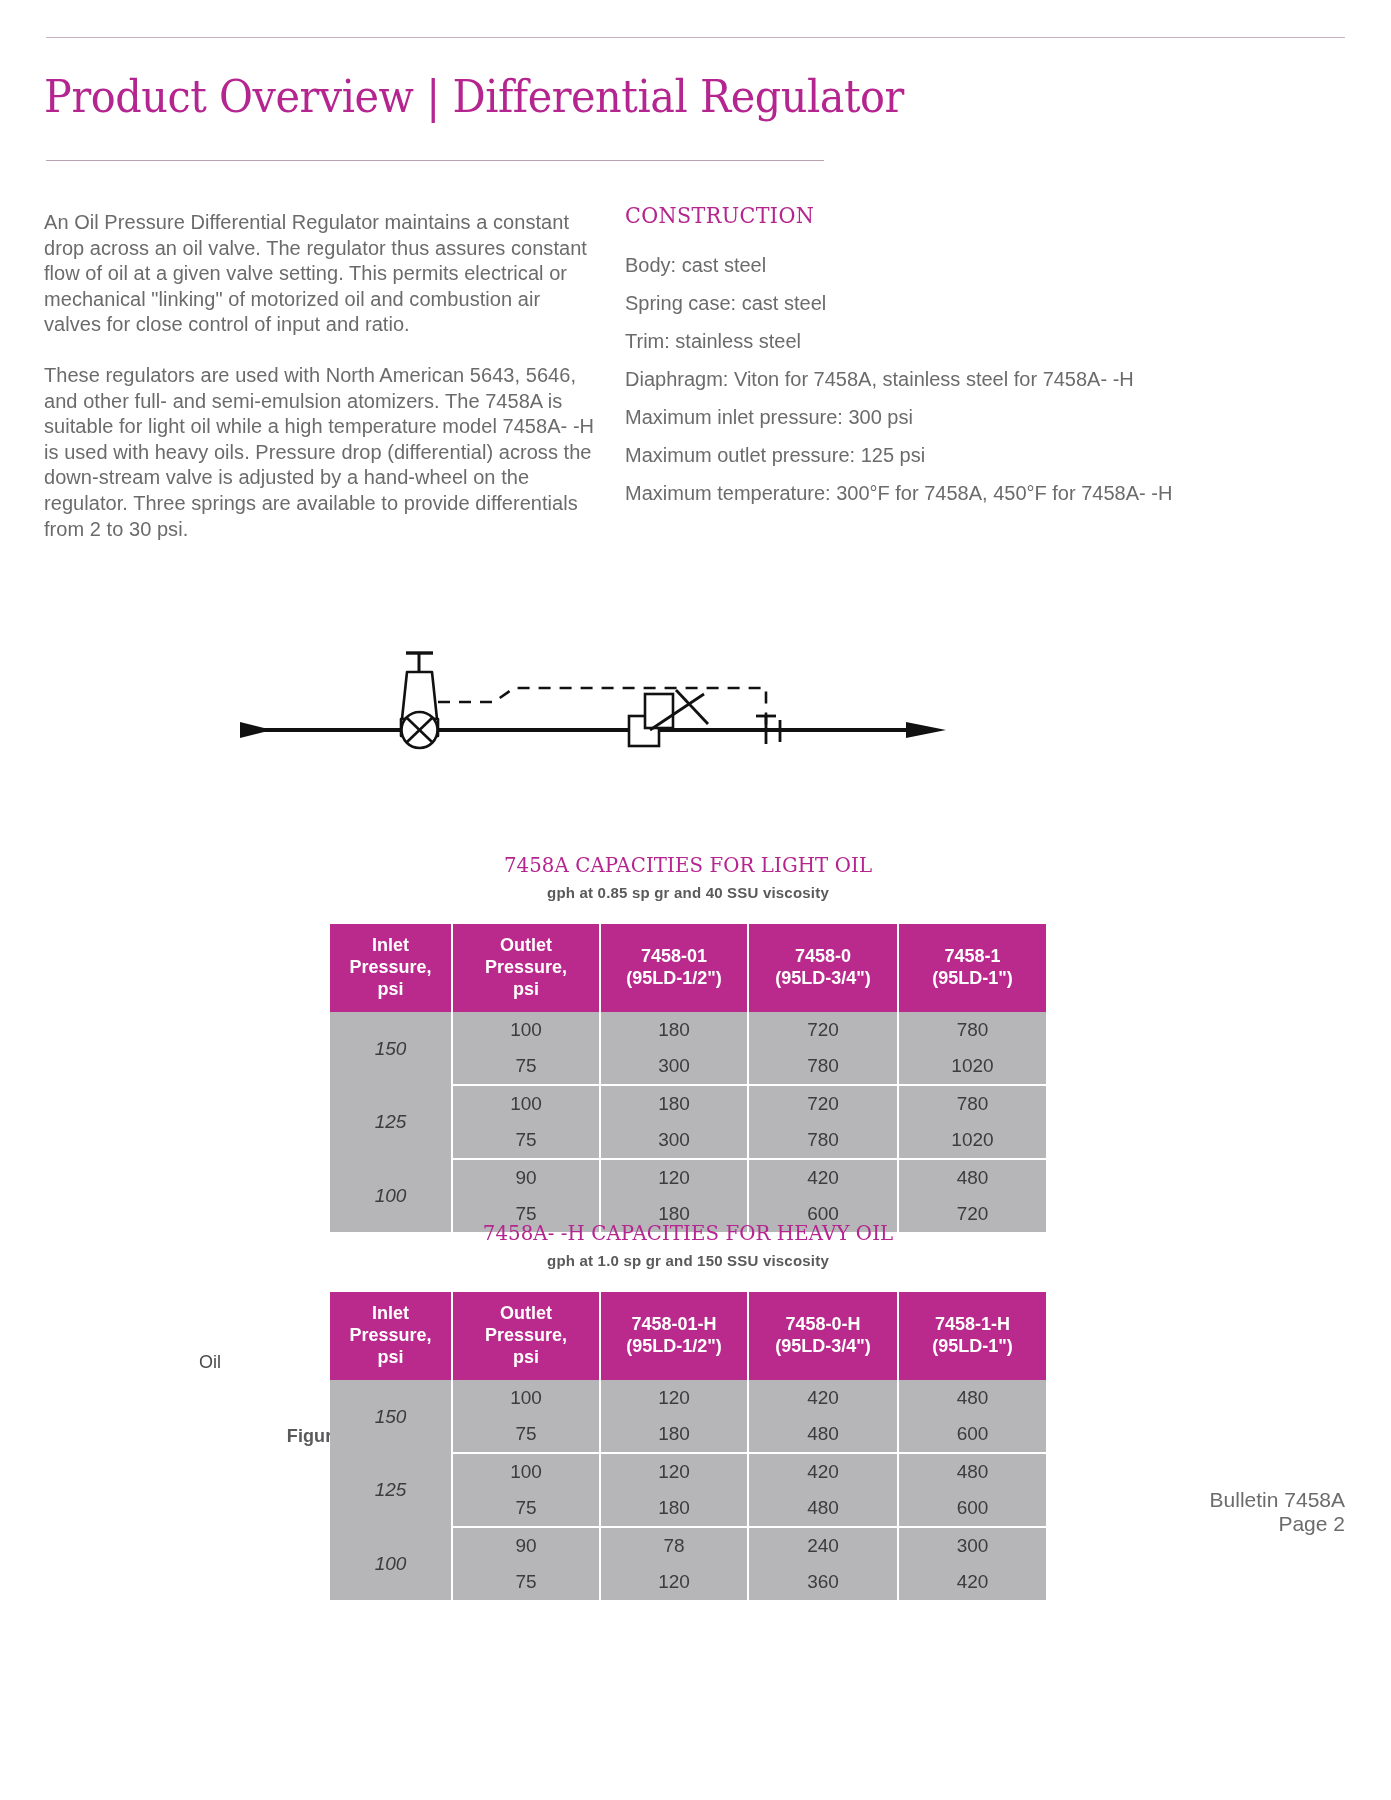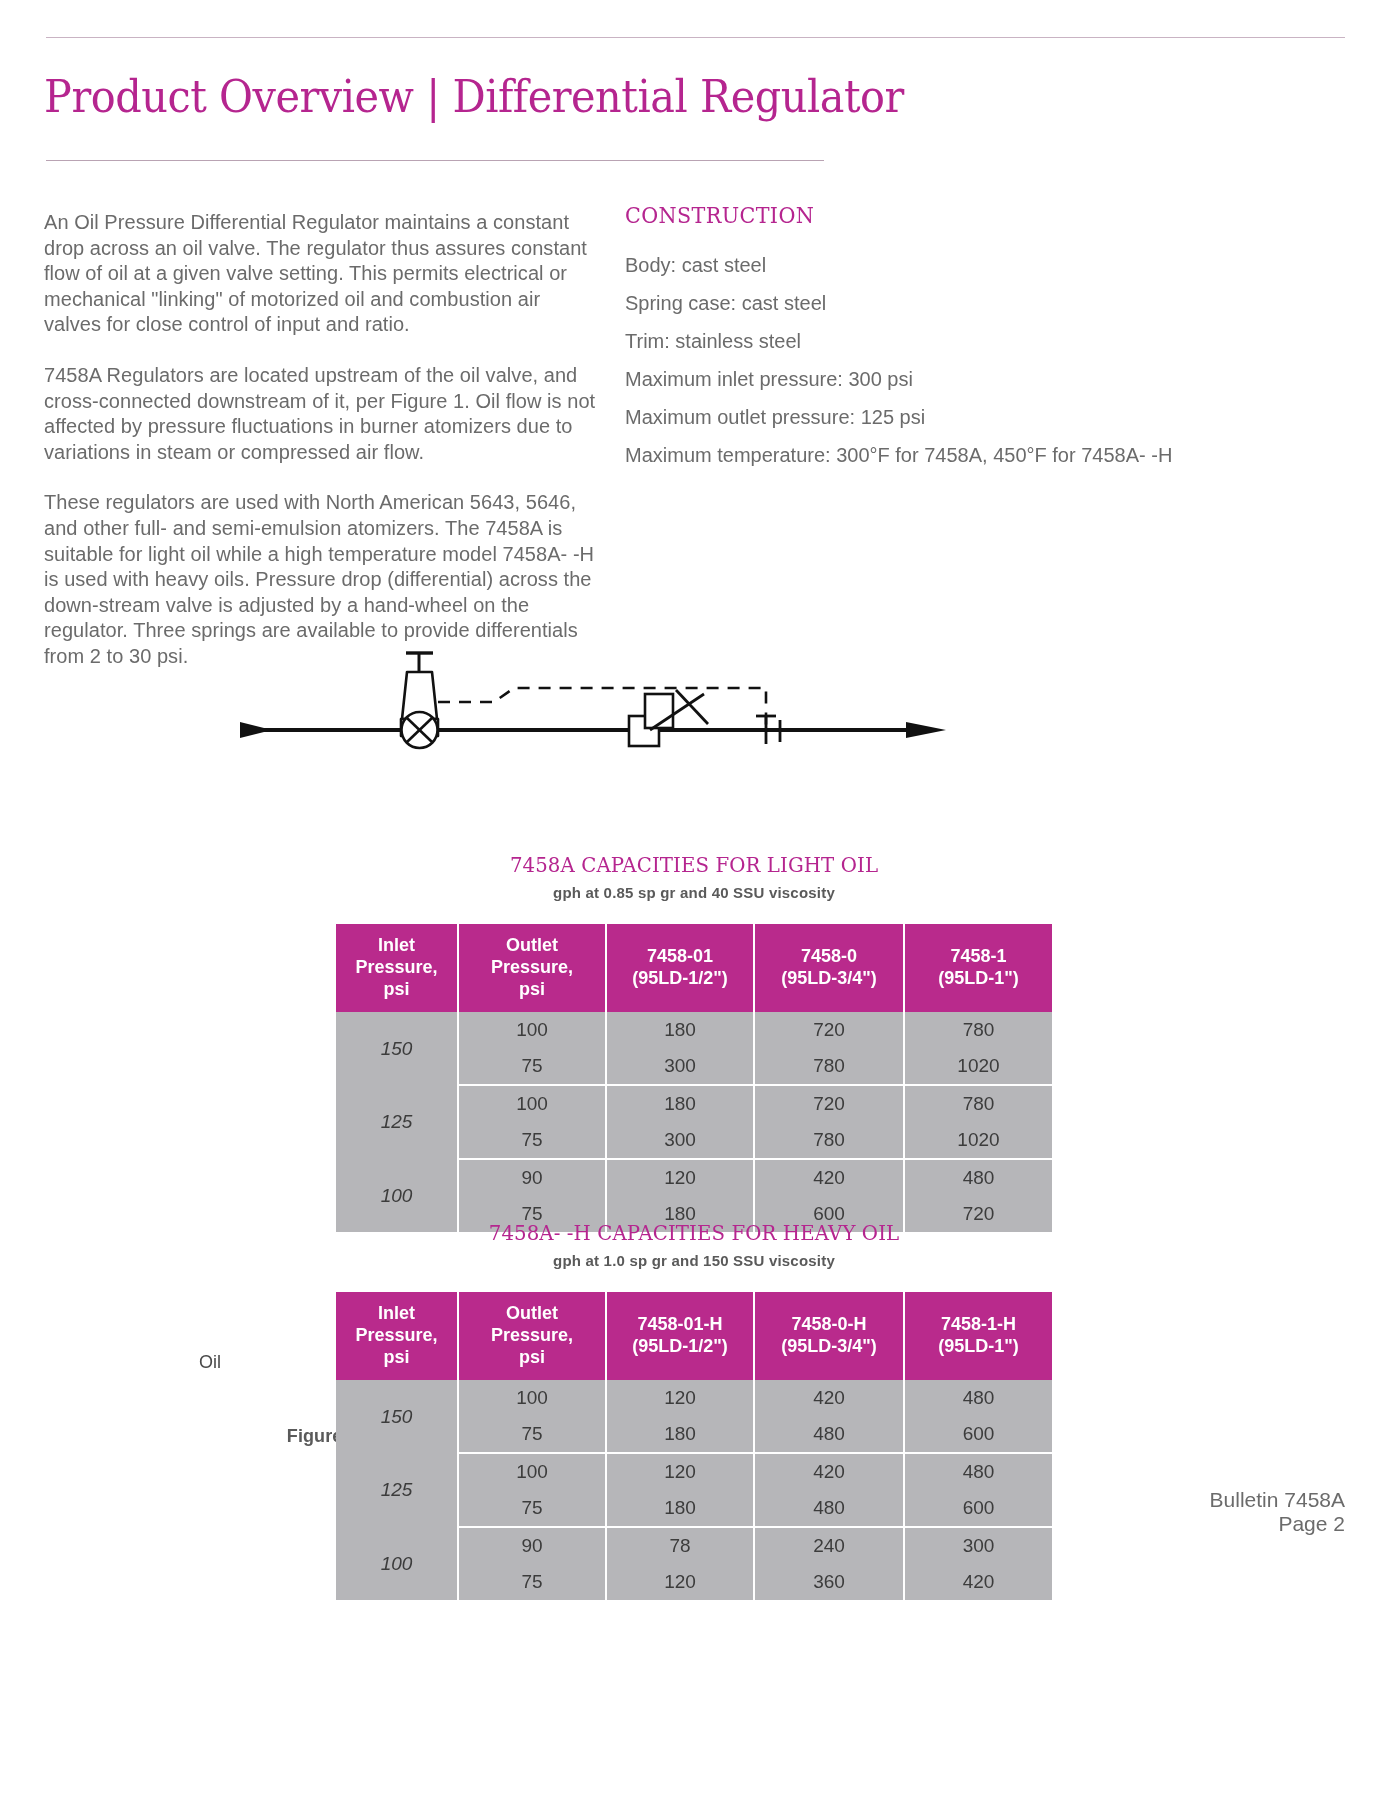--- a/index.html
+++ b/index.html
@@ -116,21 +116,21 @@
     left: 0; top: 790px;
     width: 1088px;
     text-align: center;
     font-size: 18px;
     font-weight: 700;
     color: #5a5a5a;
     letter-spacing: 0.1px;
   }
 
   
-  .table-block { position: absolute; left: 10px; width: 1368px; }
+  .table-block { position: absolute; left: 4px; width: 1368px; }
   .tbl-title {
     font-family: "DejaVu Serif", serif;
     font-size: 21px;
     line-height: 26px;
     color: #b5258f;
     text-align: center;
     letter-spacing: 0.1px;
     transform: scaleX(0.94);
   }
   .tbl-sub {
@@ -196,29 +196,29 @@
 <div class="page">
 
   <div class="top-rule"></div>
 
   <div class="page-title">Product Overview | Differential Regulator</div>
 
   <div class="title-rule"></div>
 
   <div class="col-left">
     <p class="para">An Oil Pressure Differential Regulator maintains a constant drop across an oil valve. The regulator thus assures constant flow of oil at a given valve setting. This permits electrical or mechanical "linking" of motorized oil and combustion air valves for close control of input and ratio.</p>
-    <p class="para">7458A Regulators are located upstream of the oil valve, and cross-connected downstream of it, per Figure 1. Oil flow is not affected by pressure fluctuations in burner atomizers due to variations in steam or compressed air flow.</p>
     <p class="para">These regulators are used with North American 5643, 5646, and other full- and semi-emulsion atomizers. The 7458A is suitable for light oil while a high temperature model 7458A-  -H is used with heavy oils. Pressure drop (differential) across the down-stream valve is adjusted by a hand-wheel on the regulator. Three springs are available to provide differentials from 2 to 30 psi.</p>
   </div>
 
   <div class="col-right">
     <div class="section-head">CONSTRUCTION</div>
     <div class="spec-line">Body: cast steel</div>
     <div class="spec-line">Spring case: cast steel</div>
     <div class="spec-line">Trim: stainless steel</div>
+    <div class="spec-line">Diaphragm: Viton for 7458A, stainless steel for 7458A-  -H</div>
     <div class="spec-line">Maximum inlet pressure: 300 psi</div>
     <div class="spec-line">Maximum outlet pressure: 125 psi</div>
     <div class="spec-line">Maximum temperature: 300°F for 7458A, 450°F for 7458A-  -H</div>
   </div>
 
   <div class="figure-wrap">
     <svg width="1391" height="190" viewBox="0 0 1391 190">
 
       <line x1="218" y1="94" x2="880" y2="94" stroke="#111" stroke-width="4"></line>
 

